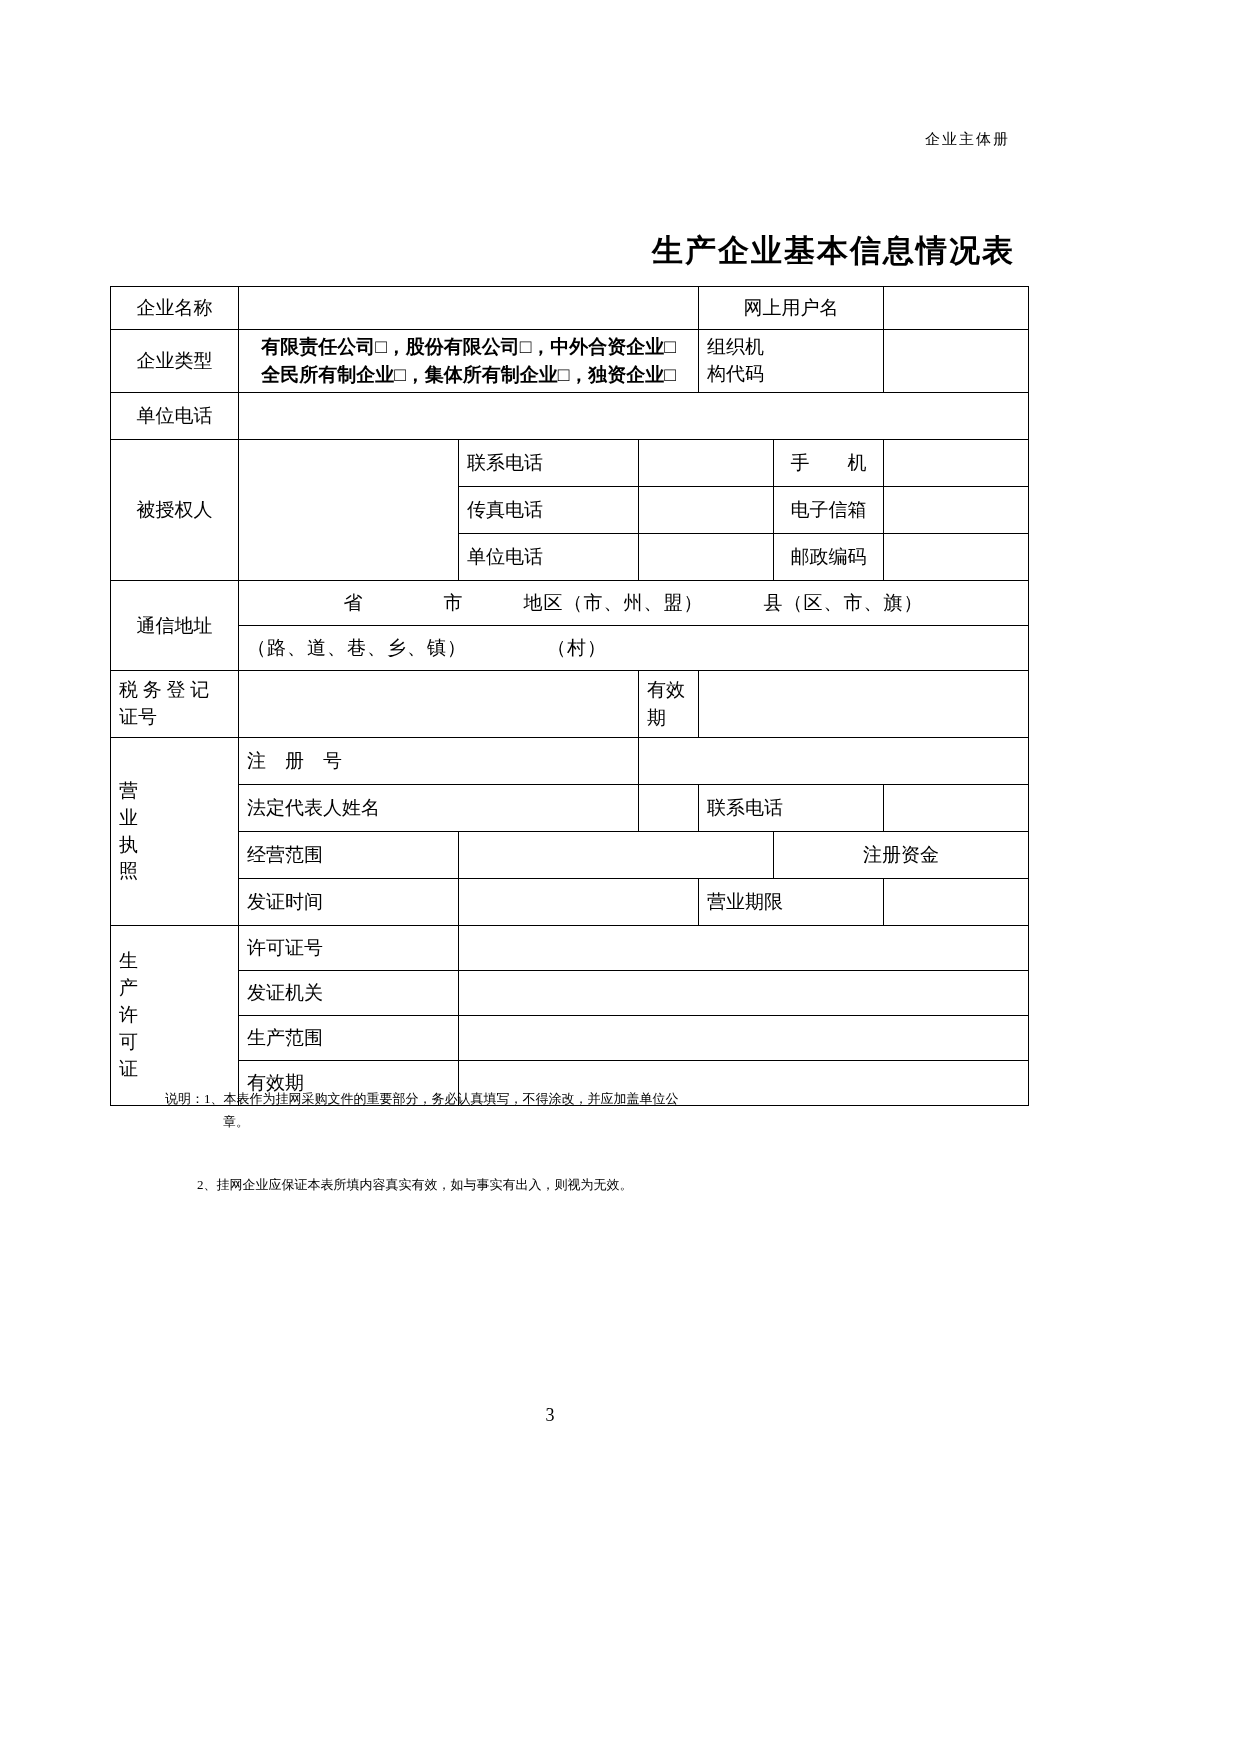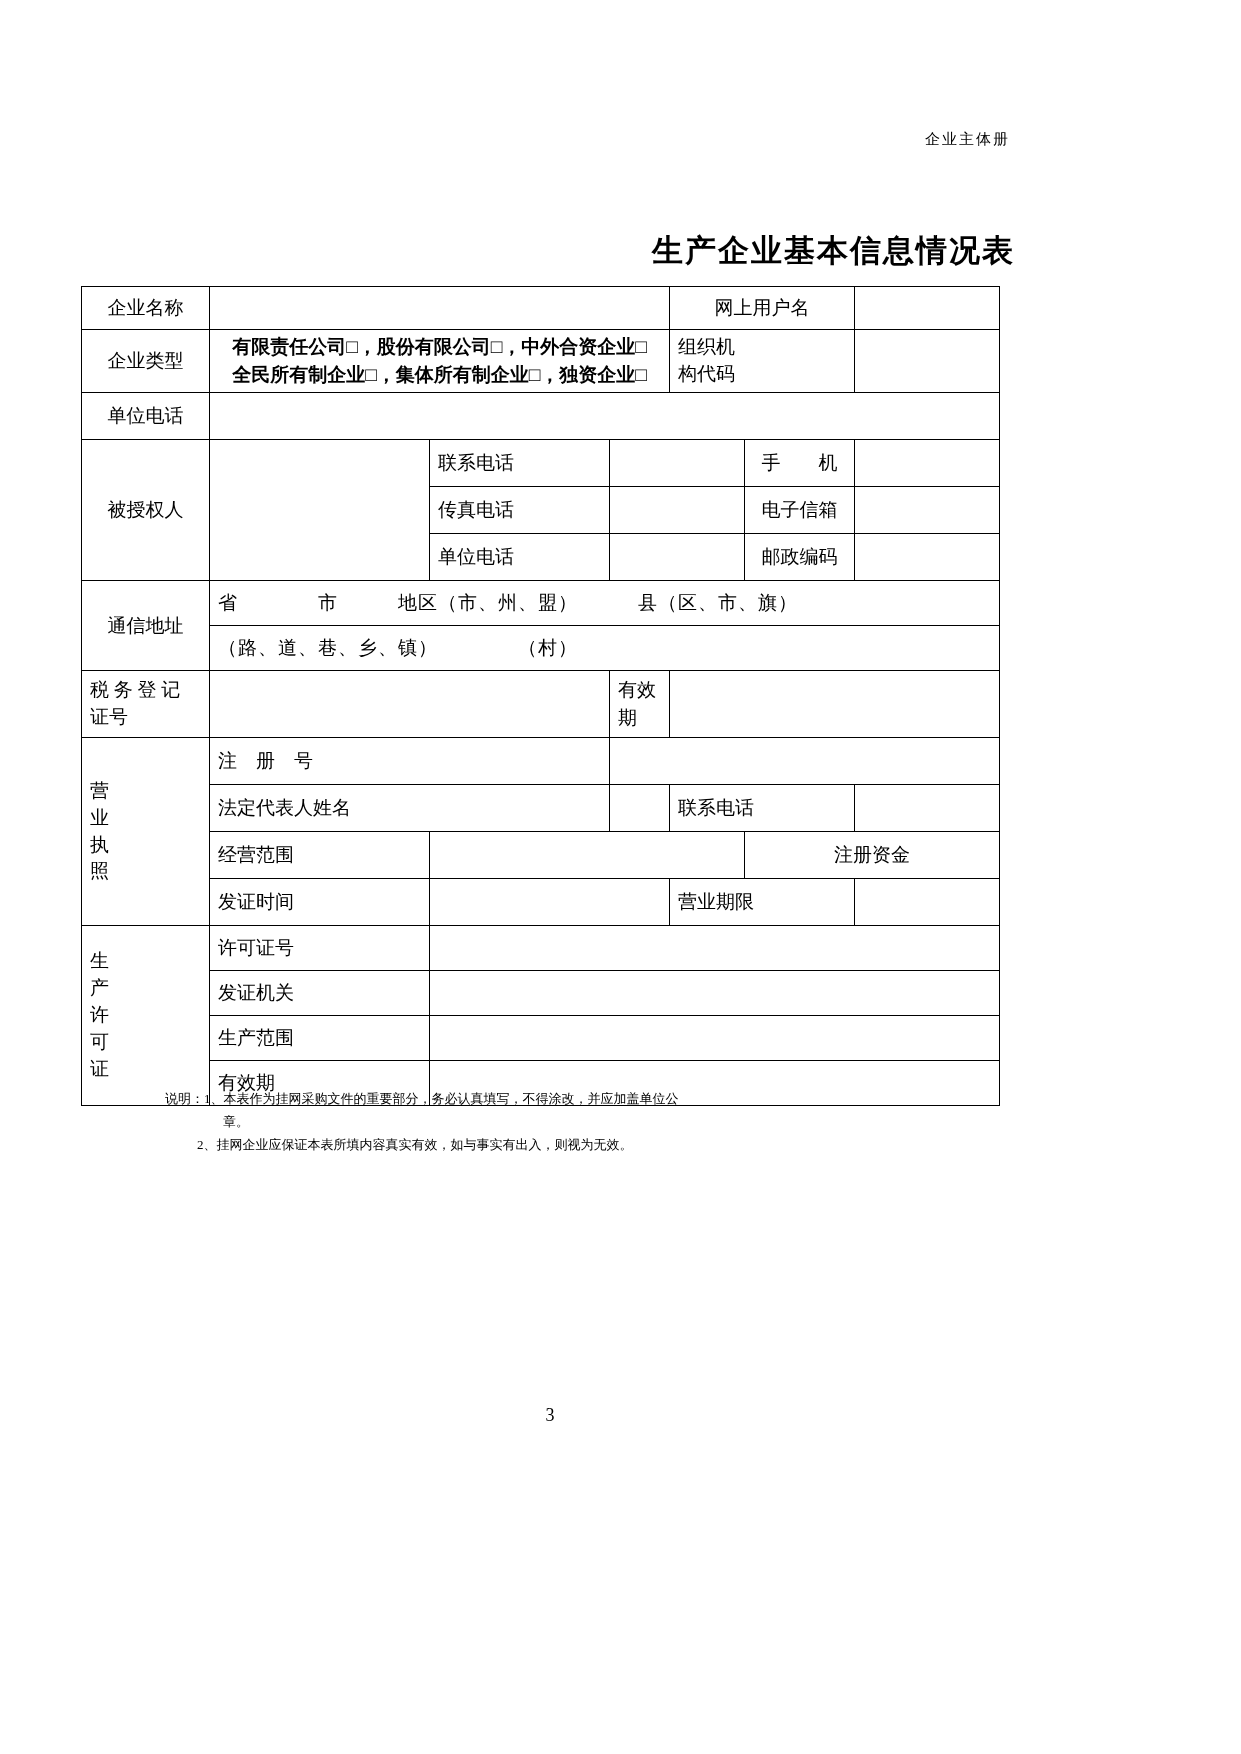--- a/index.html
+++ b/index.html
@@ -38,21 +38,21 @@
     top: 230px;
     width: 920px;
     text-align: right;
     font-size: 31px;
     font-weight: bold;
     letter-spacing: 2px;
     font-family: "Liberation Sans", "DejaVu Sans", sans-serif;
   }
   table.form {
     position: absolute;
-    left: 81px;
+    left: 110px;
     top: 286px;
     width: 918px;
     border-collapse: collapse;
     table-layout: fixed;
     font-size: 19px;
   }
   table.form td {
     border: 1px solid #000000;
     padding: 0 8px;
     vertical-align: middle;
@@ -63,40 +63,41 @@
   td.lbl-left { text-align: left; padding-left: 14px; }
   td.blank { }
   .vert-char {
     display: block;
     text-align: left;
     line-height: 1.42;
   }
   .two-line { text-align: center; font-weight: bold; }
   .two-line div { white-space: nowrap; }
   .addr-line1 {
+    text-align: center;
     white-space: pre;
     letter-spacing: 1px;
   }
   .addr-line2 {
     text-align: left;
     white-space: pre;
     letter-spacing: 1px;
   }
   .notes {
     position: absolute;
     left: 165px;
     top: 1088px;
     width: 830px;
     font-size: 13px;
     line-height: 1.75;
     font-family: "Liberation Serif", "DejaVu Serif", serif;
   }
   .notes .n-row { display: block; white-space: pre-wrap; }
   .notes .indent1 { padding-left: 58px; }
-  .notes .indent2 { padding-left: 32px; }
+  .notes .indent2 { padding-left: 32px; margin-top: 40px; }
   .page-num {
     position: absolute;
     left: 0;
     top: 1405px;
     width: 1100px;
     text-align: center;
     font-size: 18px;
     font-family: "Liberation Serif", "DejaVu Serif", serif;
   }
 </style>

